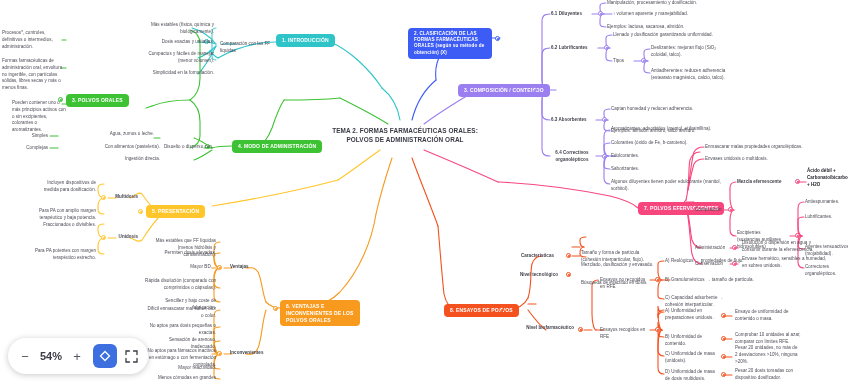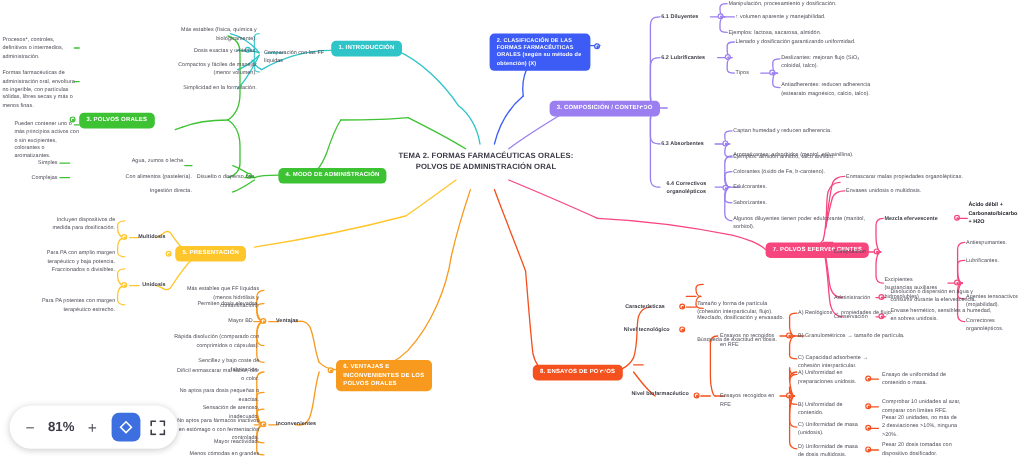--- a/index.html
+++ b/index.html
@@ -379,21 +379,21 @@
   <div class="node leaf" style="left:665px;top:351px;width:52px;">C) Uniformidad de masa (unidosis).</div>
   <div class="dot" style="left:721px;top:354px;color:#f4511e;"></div>
   <div class="node leaf" style="left:735px;top:345px;width:66px;">Pesar 20 unidades, no más de 2 desviaciones &gt;10%, ninguna &gt;20%.</div>
 
   <div class="node leaf" style="left:665px;top:369px;width:52px;">D) Uniformidad de masa de dosis multidosis.</div>
   <div class="dot" style="left:721px;top:372px;color:#f4511e;"></div>
   <div class="node leaf" style="left:735px;top:368px;width:66px;">Pesar 20 dosis tomadas con dispositivo dosificador.</div>
 
   <div id="toolbar">
     <div class="tb-btn">−</div>
-    <div class="tb-zoom">81%</div>
+    <div class="tb-zoom">54%</div>
     <div class="tb-btn">+</div>
     <div class="tb-sq">
       <svg width="12" height="12" viewBox="0 0 12 12">
         <path d="M6 1.5 L10.5 6 L6 10.5 L1.5 6 Z" fill="none" stroke="#ffffff" stroke-width="1.3"></path>
       </svg>
     </div>
     <div class="tb-fs">
       <svg width="13" height="13" viewBox="0 0 13 13">
         <path d="M1 4.5 L1 1 L4.5 1 M8.5 1 L12 1 L12 4.5 M12 8.5 L12 12 L8.5 12 M4.5 12 L1 12 L1 8.5" fill="none" stroke="#3c3c46" stroke-width="1.3" stroke-linecap="round"></path>
       </svg>

